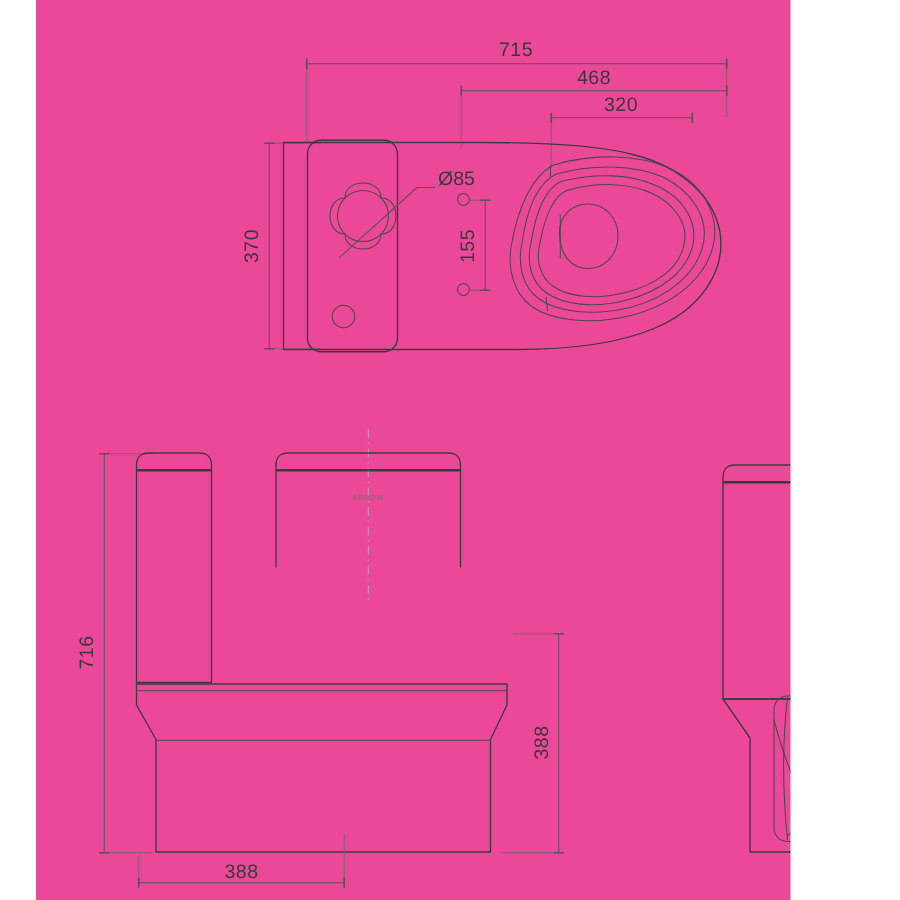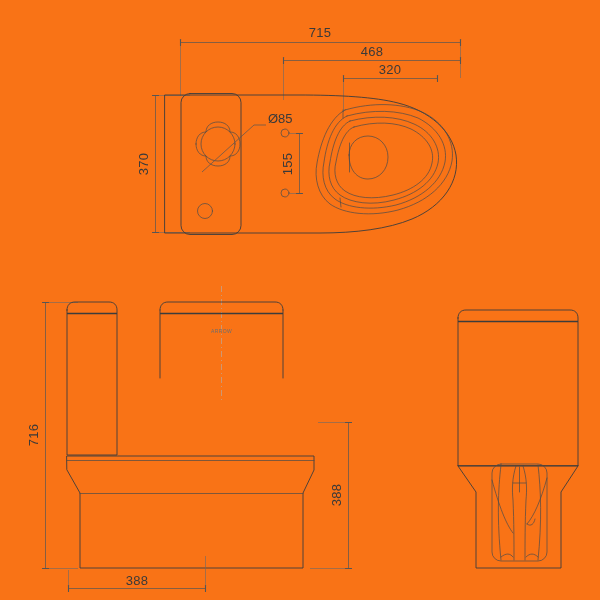--- a/index.html
+++ b/index.html
@@ -6,24 +6,25 @@
   html, body {
     margin: 0;
     padding: 0;
     background: #ffffff;
   }
   body {
     font-family: "Liberation Sans", sans-serif;
   }
   #sheet {
     position: relative;
-    width: 600px;
+    width: 503px;
     height: 600px;
-    background: #f97316;
+    background: #ec4899;
     overflow: hidden;
+    margin-left: 24px;
   }
   #sheet svg {
     display: block;
     width: 600px;
     height: 600px;
   }
   .ln {
     fill: none;
     stroke: #3c3c3c;
     stroke-width: 0.9;

